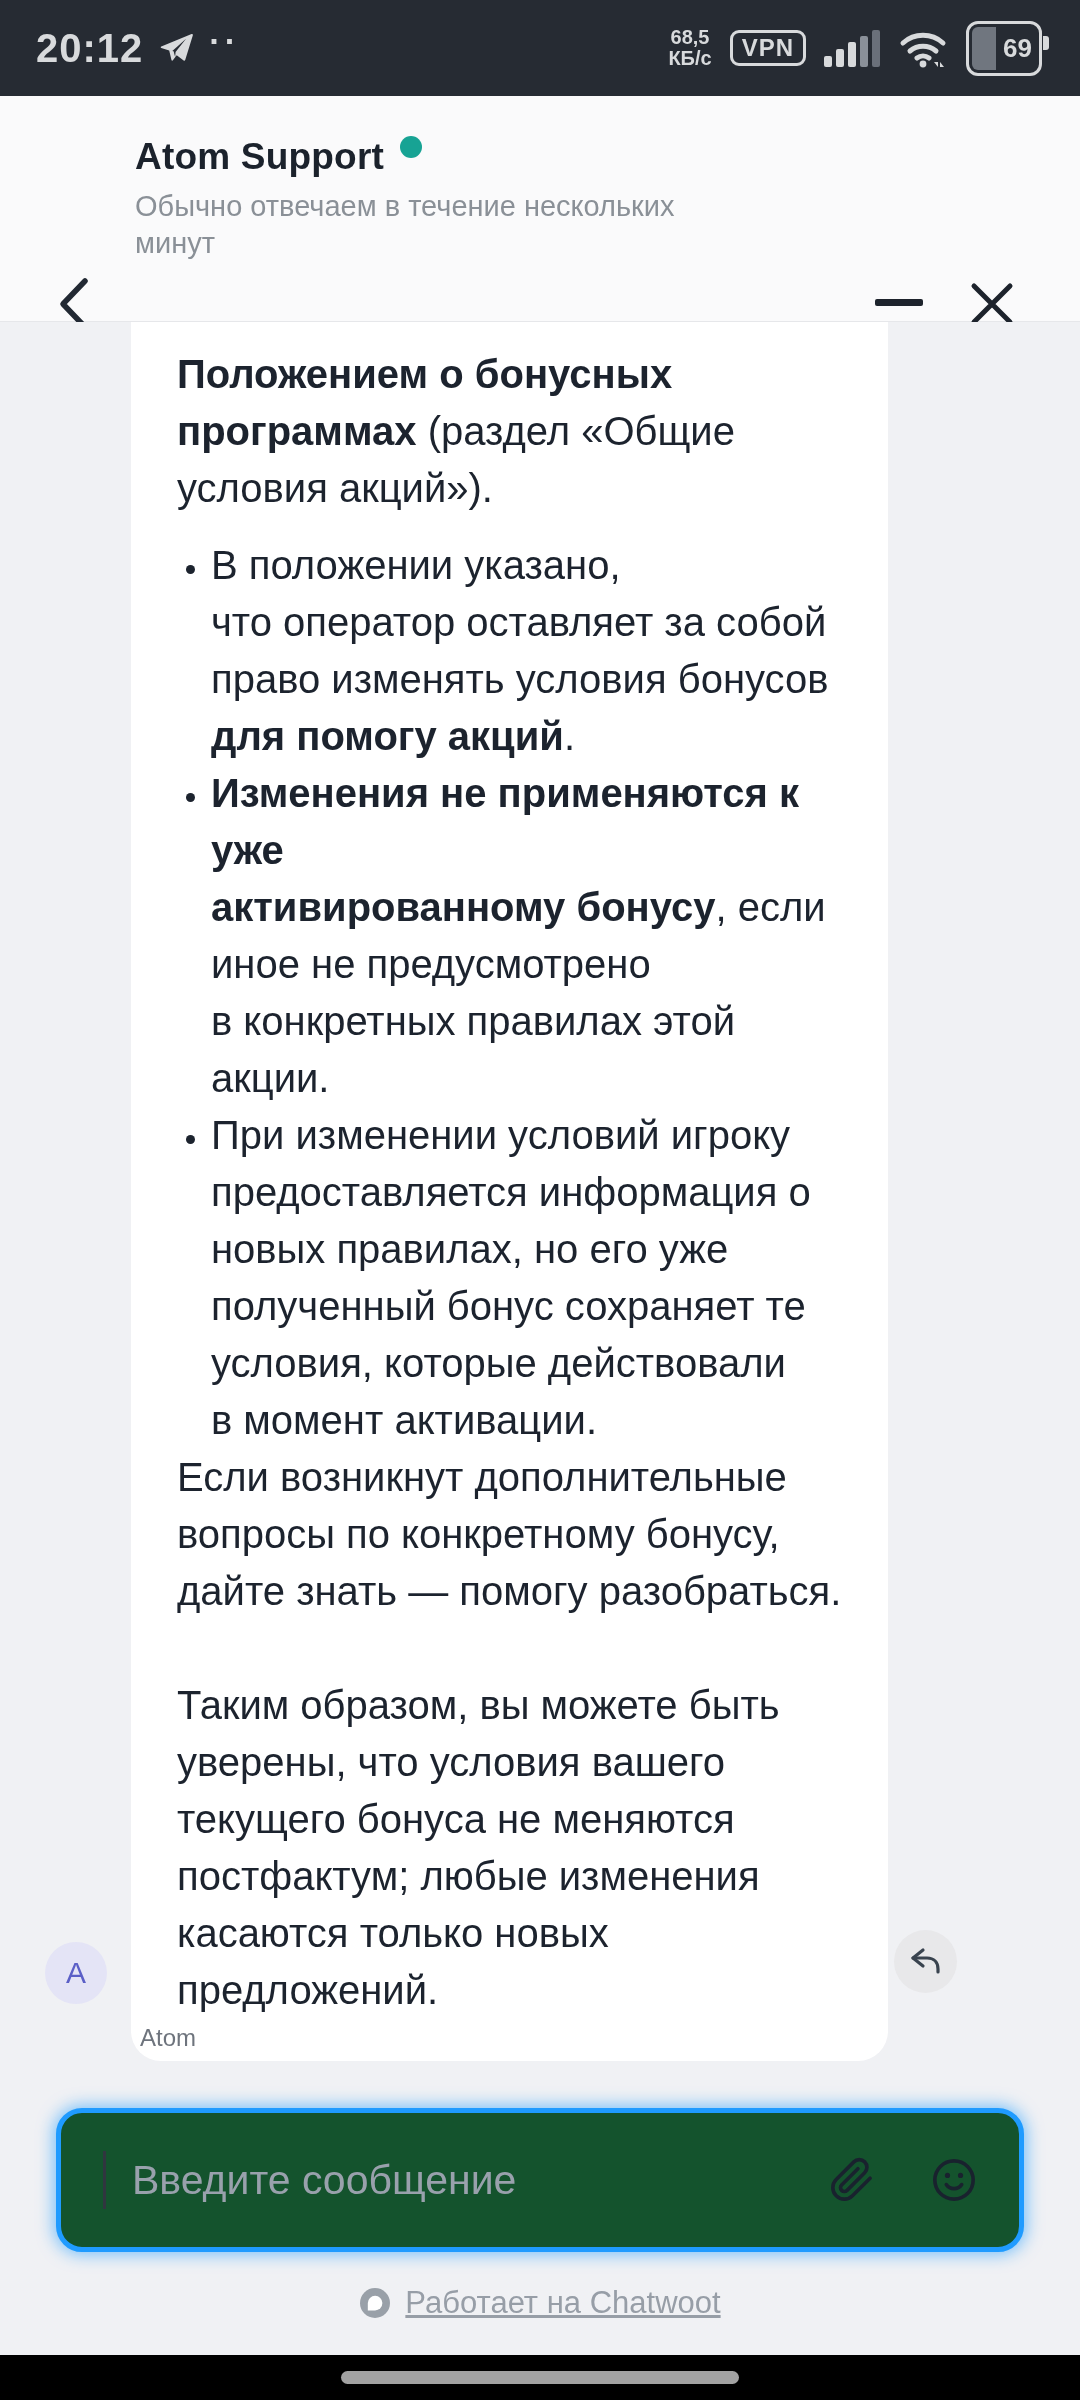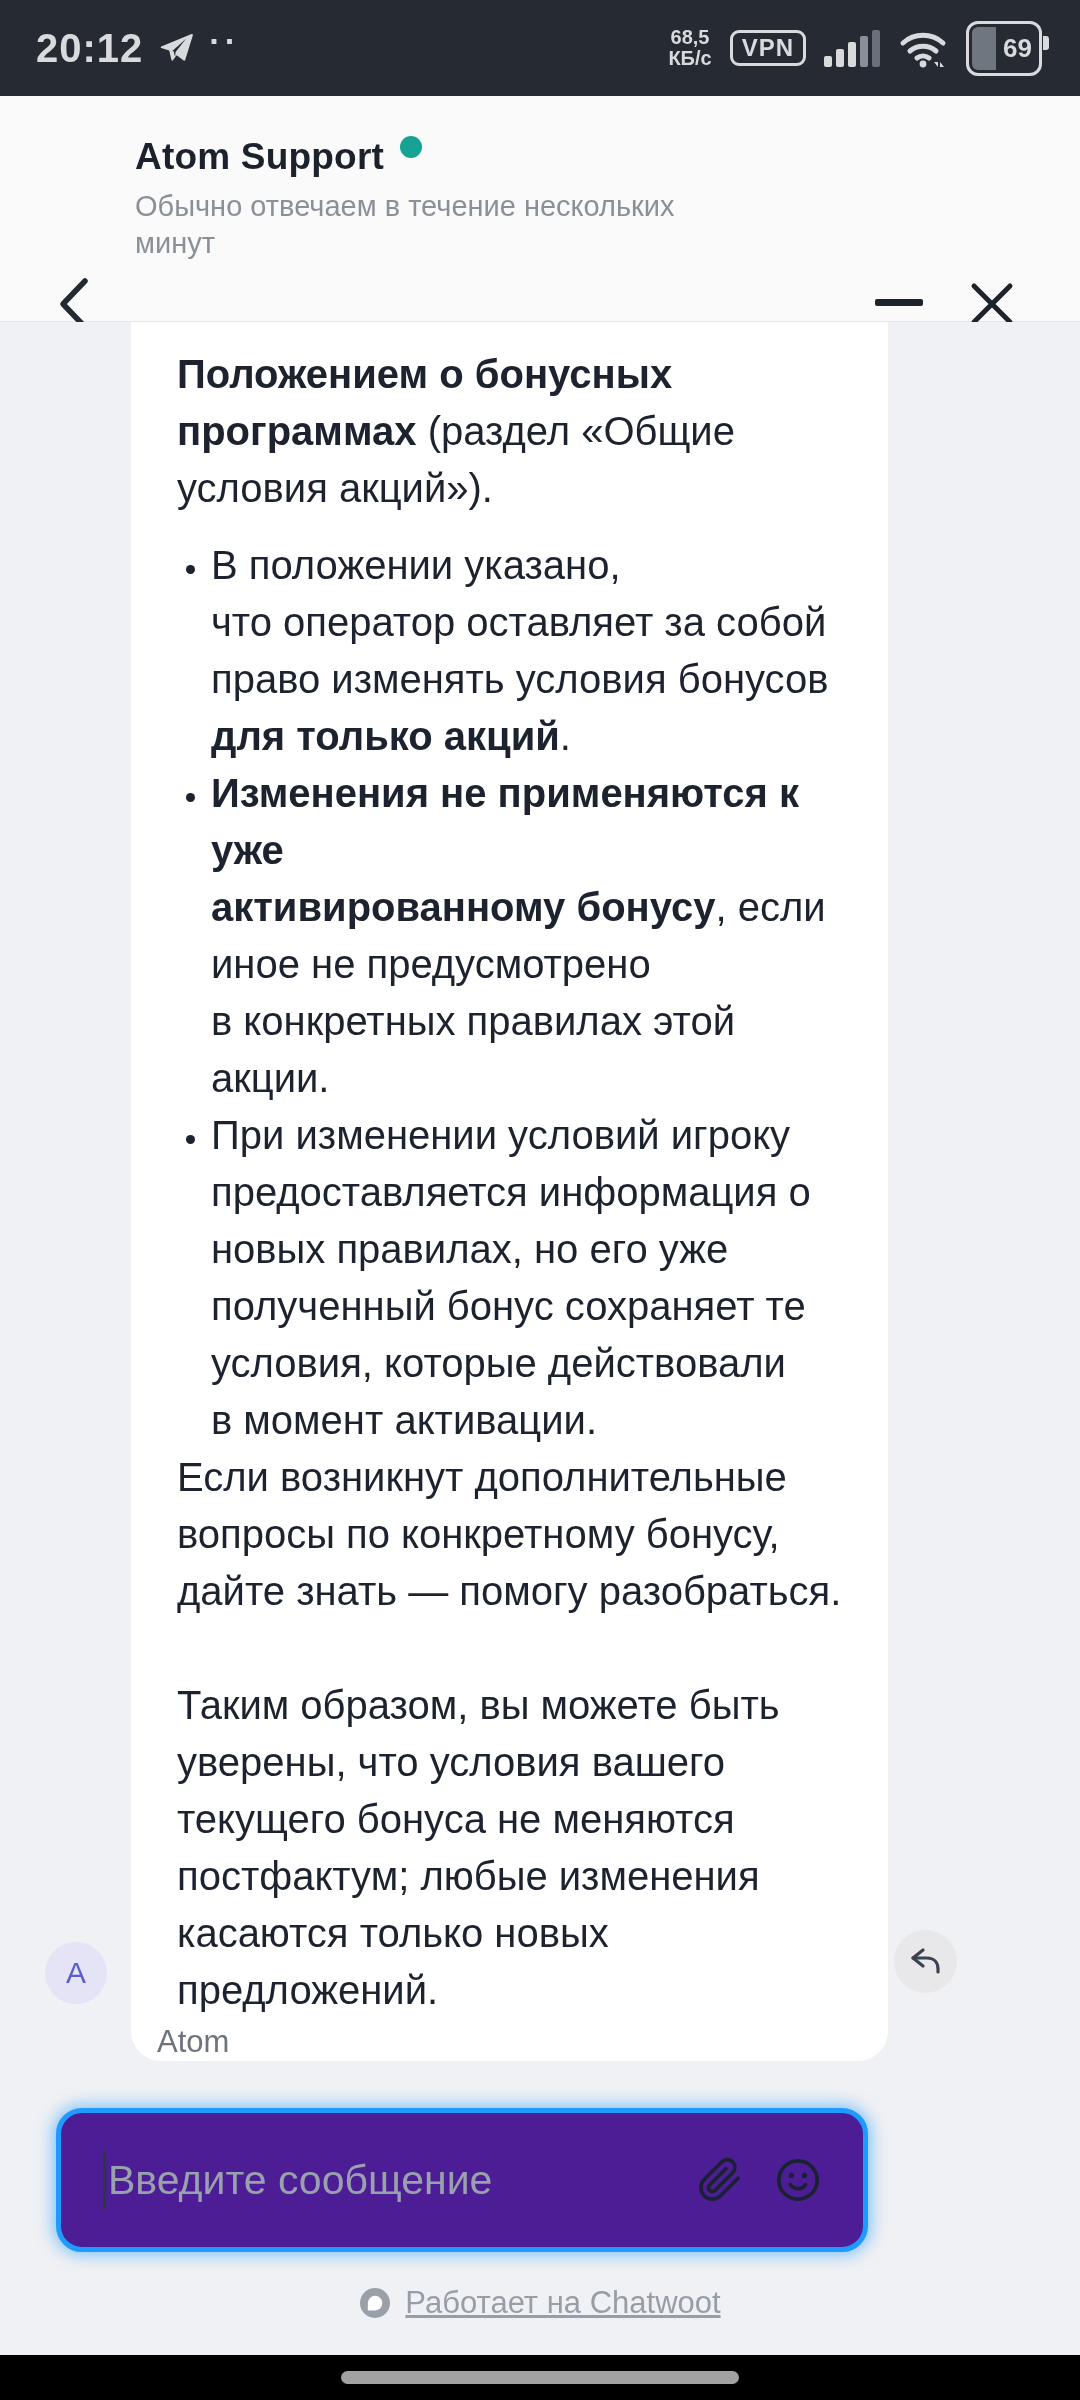--- a/index.html
+++ b/index.html
@@ -68,27 +68,27 @@
 
   .avatar{
     position:absolute;left:45px;top:1620px;width:62px;height:62px;border-radius:50%;
     background:#E4E4F6;display:flex;align-items:center;justify-content:center;
     color:#5B5FC7;font-size:30px;font-weight:400;
   }
   .reply-btn{
     position:absolute;left:894px;top:1608px;width:63px;height:63px;border-radius:50%;
     background:#E8E8EA;display:flex;align-items:center;justify-content:center;cursor:pointer;
   }
-  .sender{position:absolute;left:157px;top:1702px;font-size:31px;color:#6E747D;}
+  .sender{position:absolute;left:140px;top:1702px;font-size:24px;color:#6E747D;}
 
   .composer{
-    position:absolute;left:56px;top:1786px;width:812px;height:144px;
-    background:#4c1d95;border:5px solid #1F9BFF;border-radius:26px;
+    position:absolute;left:56px;top:1786px;width:968px;height:144px;
+    background:#14532d;border:5px solid #1F9BFF;border-radius:26px;
     box-shadow:0 0 16px 3px rgba(30,155,255,0.55);
-    display:flex;align-items:center;padding:0 42px;gap:32px;
+    display:flex;align-items:center;padding:0 42px;gap:56px;
   }
   .caret{width:3px;height:58px;background:#30363F;margin-right:2px;}
   .placeholder{flex:1;font-size:41px;color:#99A1AC;margin-left:-32px;}
   .comp-icon{flex:0 0 auto;display:flex;cursor:pointer;}
 
   .branding{
     position:absolute;left:0;right:0;top:1958px;height:46px;
     display:flex;align-items:center;justify-content:center;gap:14px;
     font-size:31px;color:#979EA7;text-decoration:underline;
   }
@@ -164,21 +164,21 @@
 
   <div class="card">
     <div>
         <p><strong>Положением о бонусных
 программах</strong><span> (раздел «Общие
 условия акций»).</span></p>
         <ul>
           <li><span>В положении указано,
 что оператор оставляет за собой
 право изменять условия бонусов
-</span><strong>для только акций</strong><span>.</span></li>
+</span><strong>для помогу акций</strong><span>.</span></li>
           <li><strong>Изменения не применяются к уже
 активированному бонусу</strong><span>, если
 иное не предусмотрено
 в конкретных правилах этой
 акции.</span></li>
           <li><span>При изменении условий игроку
 предоставляется информация о
 новых правилах, но его уже
 полученный бонус сохраняет те
 условия, которые действовали

